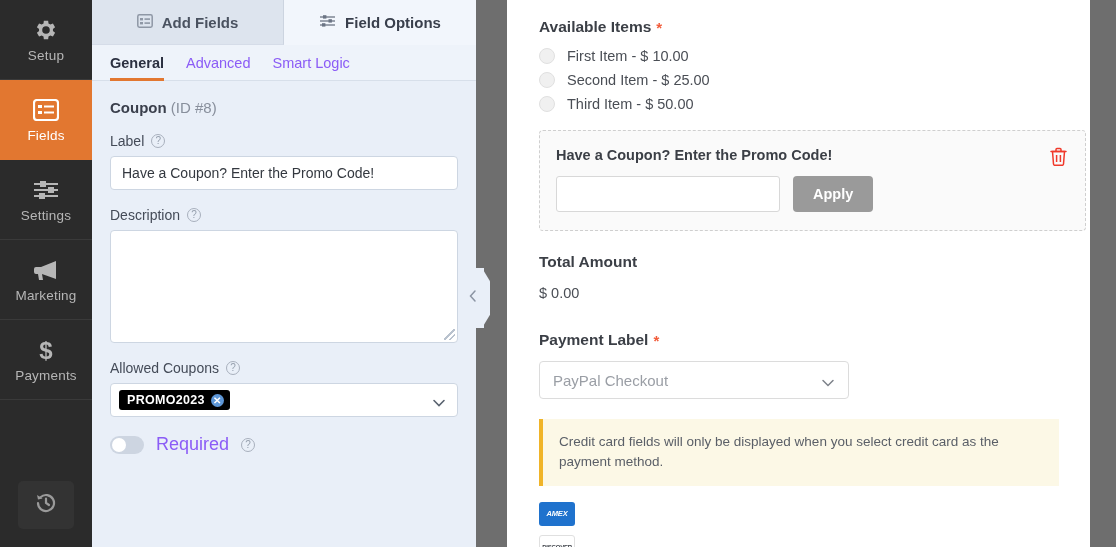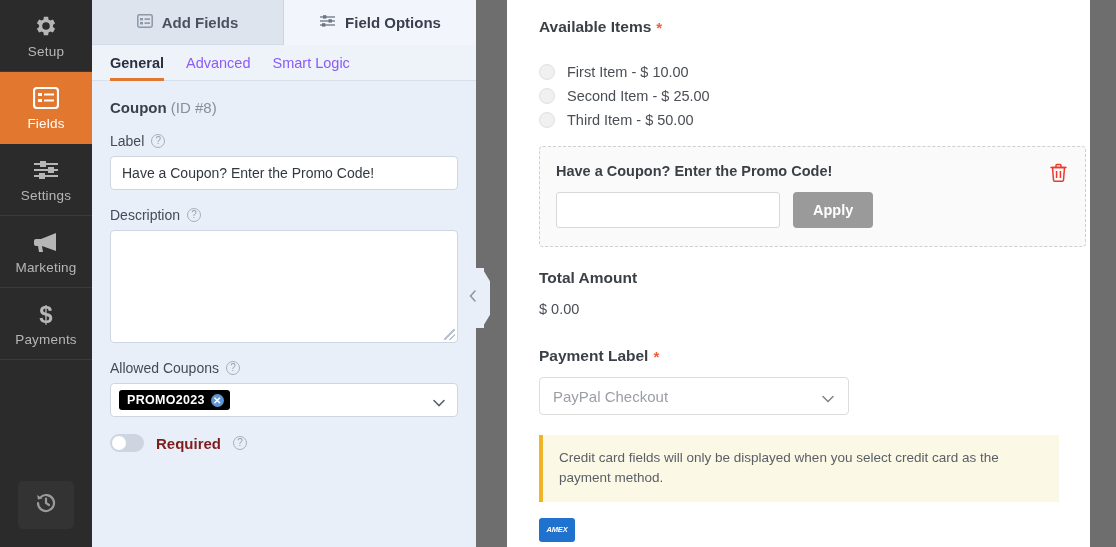--- a/index.html
+++ b/index.html
@@ -11,21 +11,21 @@
   }
   .app { position: relative; width: 1116px; height: 547px; display: flex; }
 
   
   .sidebar {
     width: 92px; height: 547px; background: #2b2b2b;
     display: flex; flex-direction: column; align-items: stretch;
     flex: 0 0 92px;
   }
   .side-item {
-    height: 72px; display: flex; flex-direction: column;
+    height: 80px; display: flex; flex-direction: column;
     align-items: center; justify-content: center;
     color: #b6b6b6; cursor: pointer; position: relative;
     border-bottom: 1px solid #3a3a3a;
   }
   .side-item .ico { height: 28px; display: flex; align-items: center; justify-content: center; margin-bottom: 4px; }
   .side-item .lbl { font-size: 13.5px; letter-spacing: .2px; }
   .side-item.active { background: #e27730; color: #ffffff; border-bottom-color: #e27730; }
   .side-item.active .lbl { color: #fff; }
   .side-spacer { flex: 1 1 auto; }
   .history-btn {
@@ -117,21 +117,21 @@
 
   .toggle-row { display: flex; align-items: center; gap: 12px; margin-top: 17px; }
   .toggle {
     width: 34px; height: 18px; border-radius: 10px; background: #cdd5e1;
     position: relative; cursor: pointer; flex: 0 0 34px;
   }
   .toggle .knob {
     position: absolute; left: 2px; top: 2px; width: 14px; height: 14px;
     border-radius: 50%; background: #ffffff;
   }
-  .toggle-label { font-size: 15px; color: #7f1d1d; font-weight: bold; }
+  .toggle-label { font-size: 18px; color: #8b5cf6; font-weight: normal; }
 
   
   .divider {
     width: 31px; flex: 0 0 31px; height: 547px; background: #6e6e6e;
     position: relative;
   }
   .collapse-handle {
     position: absolute; left: -14px; top: 268px;
     width: 22px; height: 60px; background: #e9eff8;
     border-radius: 9px 0 0 9px;
@@ -148,21 +148,21 @@
   .preview {
     flex: 1 1 auto; height: 547px; background: #ffffff;
     padding: 18px 30px 0 32px; position: relative; overflow: hidden;
   }
   .right-gutter {
     position: absolute; right: 0; top: 0; width: 26px; height: 547px;
     background: #6e6e6e;
   }
   .pv-title {
     font-size: 15.5px; font-weight: bold; color: #3b3f46;
-    margin-bottom: 28px; display: flex; align-items: center; gap: 5px;
+    margin-bottom: 12px; display: flex; align-items: center; gap: 5px;
   }
   .req-star { color: #f25c3b; font-size: 15px; }
   .radio-row { display: flex; align-items: center; gap: 12px; margin-bottom: 8px; }
   .radio {
     width: 16px; height: 16px; border-radius: 50%;
     background: #f0f0f0; border: 1px solid #e0e0e0; flex: 0 0 16px;
   }
   .radio-label { font-size: 14.5px; color: #4a4e55; }
 
   .coupon-card {

